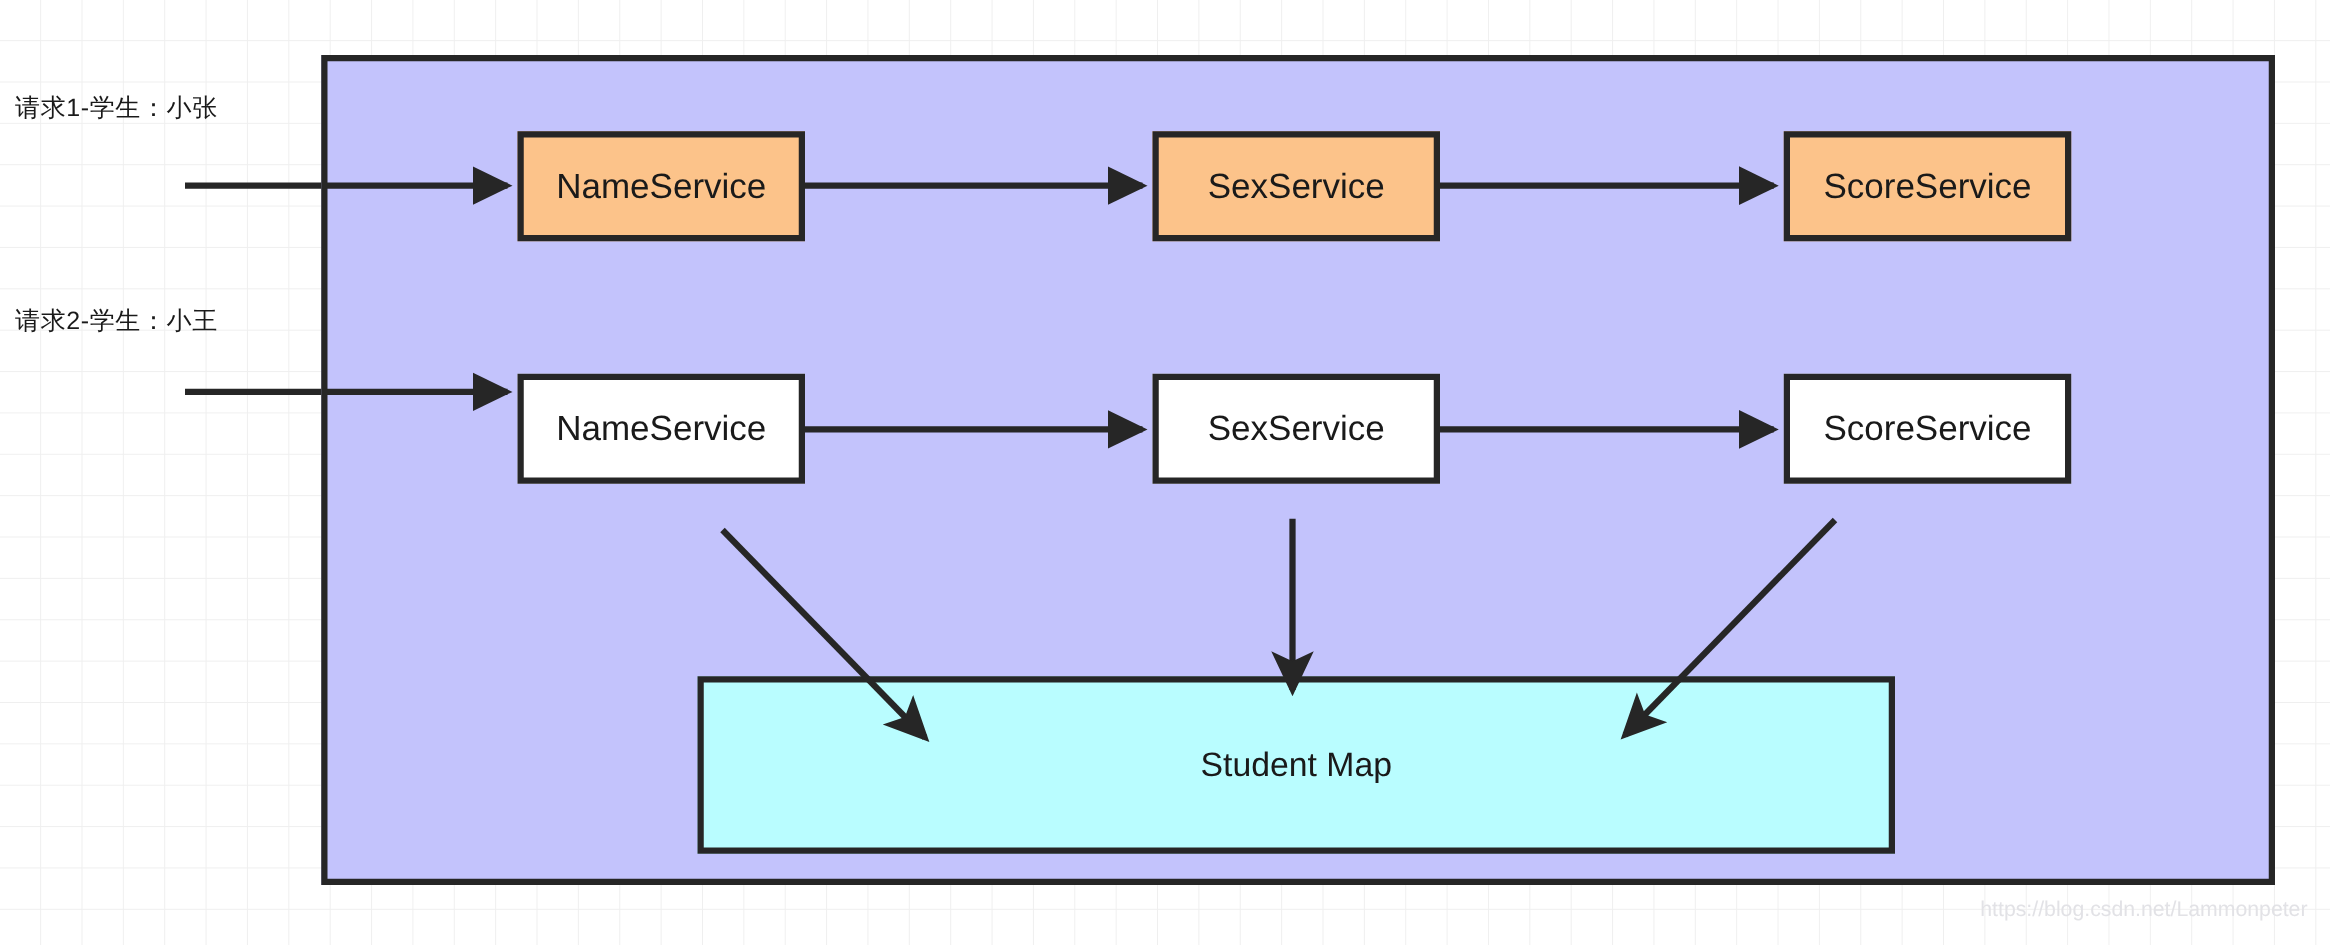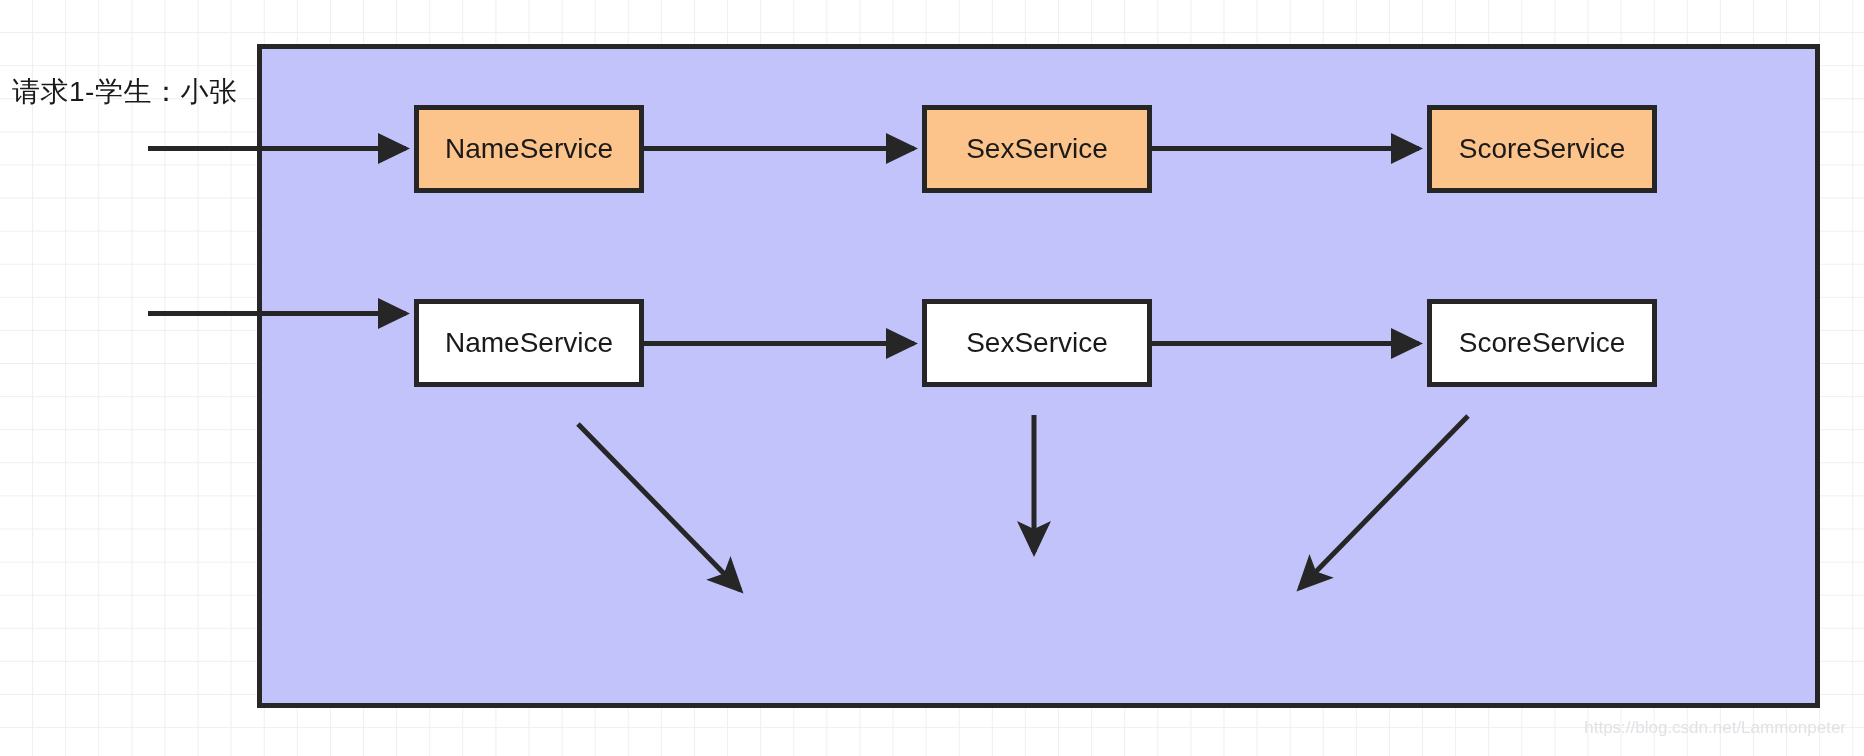--- a/index.html
+++ b/index.html
@@ -29,21 +29,21 @@
     width: 1563px;
     height: 664px;
     background: #c3c3fc;
     border: 5px solid #262626;
     box-sizing: border-box;
   }
 
   
   .req-label {
     position: absolute;
-    font-size: 28px;
+    font-size: 20px;
     color: #1a1a1a;
     white-space: nowrap;
     letter-spacing: 0.5px;
   }
   #req-label-1 { left: 12px; top: 73px; }
   #req-label-2 { left: 12px; top: 243px; }
 
   
   .in-line {
     position: absolute;
@@ -111,20 +111,21 @@
     color: #e2e2e6;
     white-space: nowrap;
   }
 </style>
 </head>
 <body>
 
 <div id="canvas">
 
   <div class="req-label" id="req-label-1">请求1-学生：小张</div>
+  <div class="req-label" id="req-label-2">请求2-学生：小王</div>
 
   <div class="in-line" id="in-line-1"></div>
   <div class="in-line" id="in-line-2"></div>
 
   <div id="container-box"></div>
 
   <div class="svc-box orange" id="svc-name-1">
     <span>NameService</span>
   </div>
   <div class="svc-box orange" id="svc-sex-1">
@@ -137,20 +138,23 @@
   <div class="svc-box white" id="svc-name-2">
     <span>NameService</span>
   </div>
   <div class="svc-box white" id="svc-sex-2">
     <span>SexService</span>
   </div>
   <div class="svc-box white" id="svc-score-2">
     <span>ScoreService</span>
   </div>
 
+  <div id="student-map">
+    <span>Student Map</span>
+  </div>
 
   <svg id="arrow-layer" viewBox="0 0 1864 756" xmlns="http://www.w3.org/2000/svg">
     <defs>
       <marker id="ah" markerWidth="7" markerHeight="7" refX="5.6" refY="3.5" orient="auto" markerUnits="strokeWidth">
         <path d="M0,0.4 L6.4,3.5 L0,6.6 z" fill="#262626"></path>
       </marker>
       <marker id="ah-thin" markerWidth="8" markerHeight="8" refX="6.2" refY="4" orient="auto" markerUnits="strokeWidth">
         <path d="M0,0.6 L7.2,4 L0,7.4 L1.6,4 z" fill="#262626"></path>
       </marker>
     </defs>

